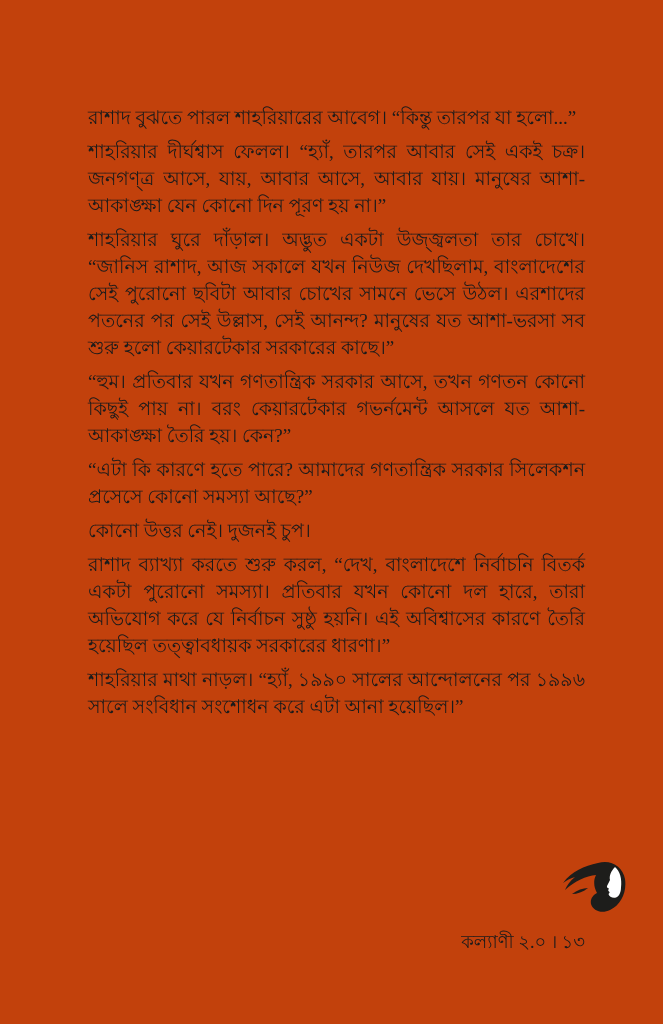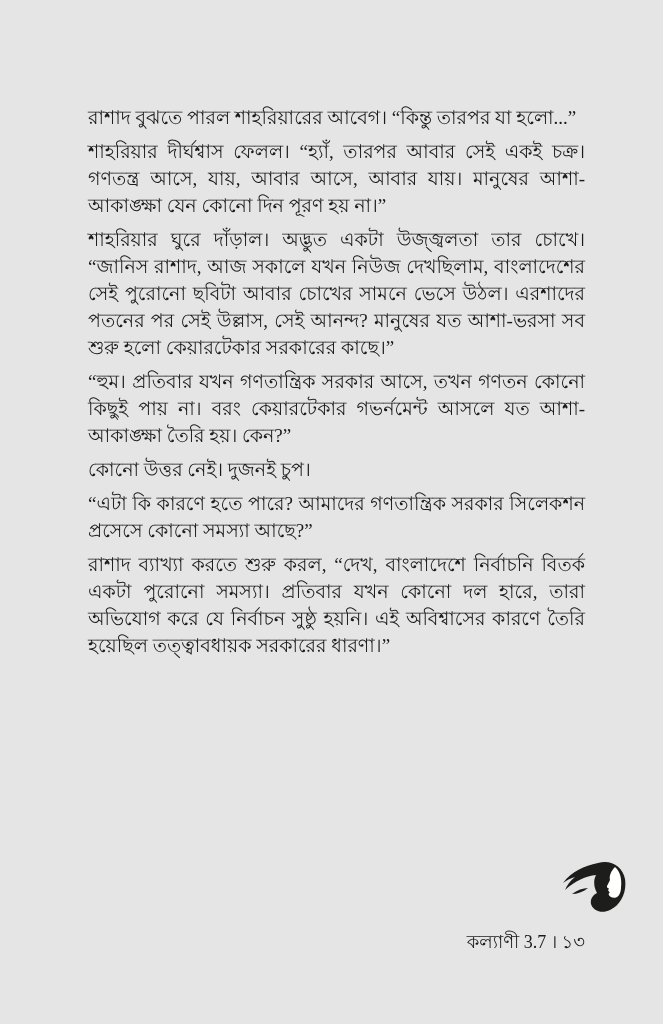--- a/index.html
+++ b/index.html
@@ -7,21 +7,21 @@
   body {
     width: 663px;
     height: 1024px;
     background: #ffffff;
     font-family: "Liberation Serif", "DejaVu Sans", sans-serif;
   }
   .page {
     position: relative;
     width: 663px;
     height: 1024px;
-    background: #e5e5e5;
+    background: #c2410c;
     color: #1b1b1b;
     overflow: hidden;
   }
   .body-text {
     position: absolute;
     left: 88px;
     top: 104px;
     width: 497px;
     font-size: 19px;
     line-height: 27px;
@@ -51,26 +51,27 @@
     white-space: nowrap;
   }
 </style>
 </head>
 <body>
 
 <div class="page">
 
   <main class="body-text">
     <p>রাশাদ বুঝতে পারল শাহরিয়ারের আবেগ। “কিন্তু তারপর যা হলো...”</p>
-    <p>শাহরিয়ার দীর্ঘশ্বাস ফেলল। “হ্যাঁ, তারপর আবার সেই একই চক্র। গণতন্ত্র আসে, যায়, আবার আসে, আবার যায়। মানুষের আশা-আকাঙ্ক্ষা যেন কোনো দিন পূরণ হয় না।”</p>
+    <p>শাহরিয়ার দীর্ঘশ্বাস ফেলল। “হ্যাঁ, তারপর আবার সেই একই চক্র। জনগণ্ত্র আসে, যায়, আবার আসে, আবার যায়। মানুষের আশা-আকাঙ্ক্ষা যেন কোনো দিন পূরণ হয় না।”</p>
     <p>শাহরিয়ার ঘুরে দাঁড়াল। অদ্ভুত একটা উজ্জ্বলতা তার চোখে। “জানিস রাশাদ, আজ সকালে যখন নিউজ দেখছিলাম, বাংলাদেশের সেই পুরোনো ছবিটা আবার চোখের সামনে ভেসে উঠল। এরশাদের পতনের পর সেই উল্লাস, সেই আনন্দ? মানুষের যত আশা-ভরসা সব শুরু হলো কেয়ারটেকার সরকারের কাছে।”</p>
     <p>“হুম। প্রতিবার যখন গণতান্ত্রিক সরকার আসে, তখন গণতন কোনো কিছুই পায় না। বরং কেয়ারটেকার গভর্নমেন্ট আসলে যত আশা-আকাঙ্ক্ষা তৈরি হয়। কেন?”</p>
+    <p>“এটা কি কারণে হতে পারে? আমাদের গণতান্ত্রিক সরকার সিলেকশন প্রসেসে কোনো সমস্যা আছে?”</p>
     <p>কোনো উত্তর নেই। দুজনই চুপ।</p>
-    <p>“এটা কি কারণে হতে পারে? আমাদের গণতান্ত্রিক সরকার সিলেকশন প্রসেসে কোনো সমস্যা আছে?”</p>
     <p>রাশাদ ব্যাখ্যা করতে শুরু করল, “দেখ, বাংলাদেশে নির্বাচনি বিতর্ক একটা পুরোনো সমস্যা। প্রতিবার যখন কোনো দল হারে, তারা অভিযোগ করে যে নির্বাচন সুষ্ঠু হয়নি। এই অবিশ্বাসের কারণে তৈরি হয়েছিল তত্ত্বাবধায়ক সরকারের ধারণা।”</p>
+    <p>শাহরিয়ার মাথা নাড়ল। “হ্যাঁ, ১৯৯০ সালের আন্দোলনের পর ১৯৯৬ সালে সংবিধান সংশোধন করে এটা আনা হয়েছিল।”</p>
   </main>
 
   <div class="logo" aria-hidden="true">
     <svg viewBox="0 0 66 56" xmlns="http://www.w3.org/2000/svg">
 
       <path fill="#1d1d1b" d="M38,5
         C51,1 63,9 65,21
         C67,34 61,47 50,52
         C42,56 33,53 31,46
         C30,41 33,37 37,35
@@ -87,15 +88,15 @@
         L47,28
         C46.5,29.5 48,30.5 49,30.5
         C48,32 48,33 49,33.5
         C50,34.2 49.5,35.2 48.5,36
         C49,39 53,40.5 56,39.5
         C59,38.5 61,34.5 61,29.5
         C62,21 60,13 55,9 Z"></path>
     </svg>
   </div>
 
-  <footer class="footer">কল্যাণী 3.7 । ১৩</footer>
+  <footer class="footer">কল্যাণী ২.০ । ১৩</footer>
 
 </div>
 
 </body></html>

